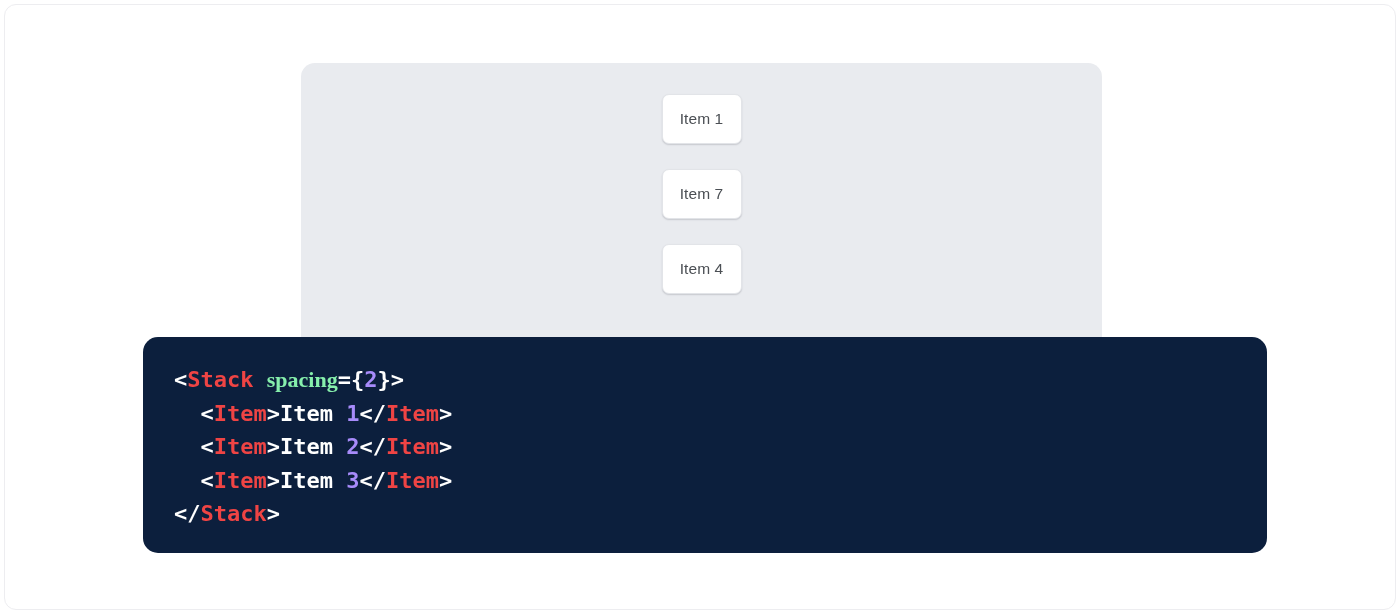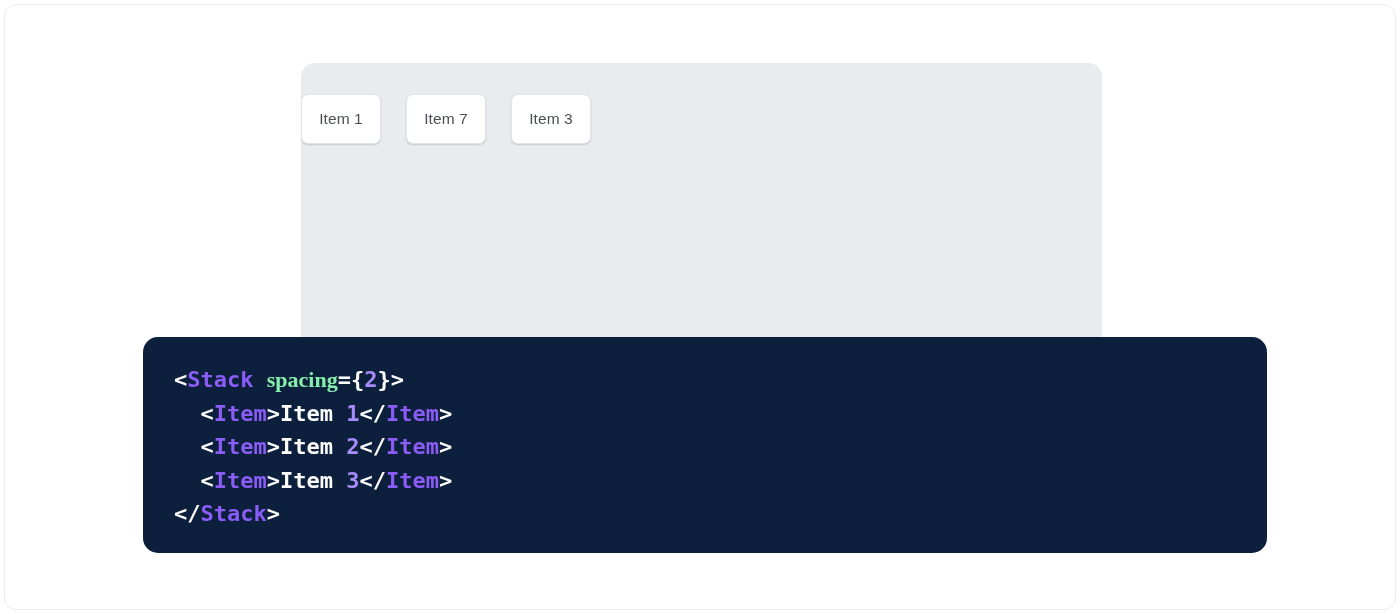--- a/index.html
+++ b/index.html
@@ -40,21 +40,21 @@
     box-sizing: border-box;
   }
 
   
   #stack-container {
     position: absolute;
     left: 0;
     top: 0;
     width: 801px;
     display: flex;
-    flex-direction: row;
+    flex-direction: column;
     align-items: center;
     padding-top: 31px;
     gap: 25px;
     box-sizing: border-box;
   }
 
   .stack-item {
     width: 80px;
     height: 50px;
     background: #ffffff;
@@ -94,40 +94,40 @@
     font-family: "DejaVu Sans Mono", "Liberation Mono", monospace;
     font-size: 22px;
     line-height: 33.6px;
     white-space: pre;
     color: #ffffff;
     font-weight: 700;
     margin: 0;
   }
 
   .tok-punct   { color: #ffffff; }
-  .tok-tag     { color: #8b5cf6; }
+  .tok-tag     { color: #ef4444; }
   .tok-attr    { color: #86efac; font-family: Liberation Serif, serif; }
   .tok-number  { color: #a78bfa; }
   .tok-text    { color: #ffffff; }
 </style>
 </head>
 <body>
 
 <div id="app-frame">
 
   <div id="preview-panel">
     <div id="stack-container">
         <div class="stack-item">
           <span class="stack-item-label">Item 1</span>
         </div>
         <div class="stack-item">
           <span class="stack-item-label">Item 7</span>
         </div>
         <div class="stack-item">
-          <span class="stack-item-label">Item 3</span>
+          <span class="stack-item-label">Item 4</span>
         </div>
       </div>
   </div>
 
   <div id="code-block">
     <pre id="code-content"><span class="tok-punct">&lt;</span><span class="tok-tag">Stack</span><span class="tok-text"> </span><span class="tok-attr">spacing</span><span class="tok-punct">={</span><span class="tok-number">2</span><span class="tok-punct">}&gt;</span>
   <span class="tok-punct">&lt;</span><span class="tok-tag">Item</span><span class="tok-punct">&gt;</span><span class="tok-text">Item </span><span class="tok-number">1</span><span class="tok-punct">&lt;/</span><span class="tok-tag">Item</span><span class="tok-punct">&gt;</span>
   <span class="tok-punct">&lt;</span><span class="tok-tag">Item</span><span class="tok-punct">&gt;</span><span class="tok-text">Item </span><span class="tok-number">2</span><span class="tok-punct">&lt;/</span><span class="tok-tag">Item</span><span class="tok-punct">&gt;</span>
   <span class="tok-punct">&lt;</span><span class="tok-tag">Item</span><span class="tok-punct">&gt;</span><span class="tok-text">Item </span><span class="tok-number">3</span><span class="tok-punct">&lt;/</span><span class="tok-tag">Item</span><span class="tok-punct">&gt;</span>
 <span class="tok-punct">&lt;/</span><span class="tok-tag">Stack</span><span class="tok-punct">&gt;</span></pre>

